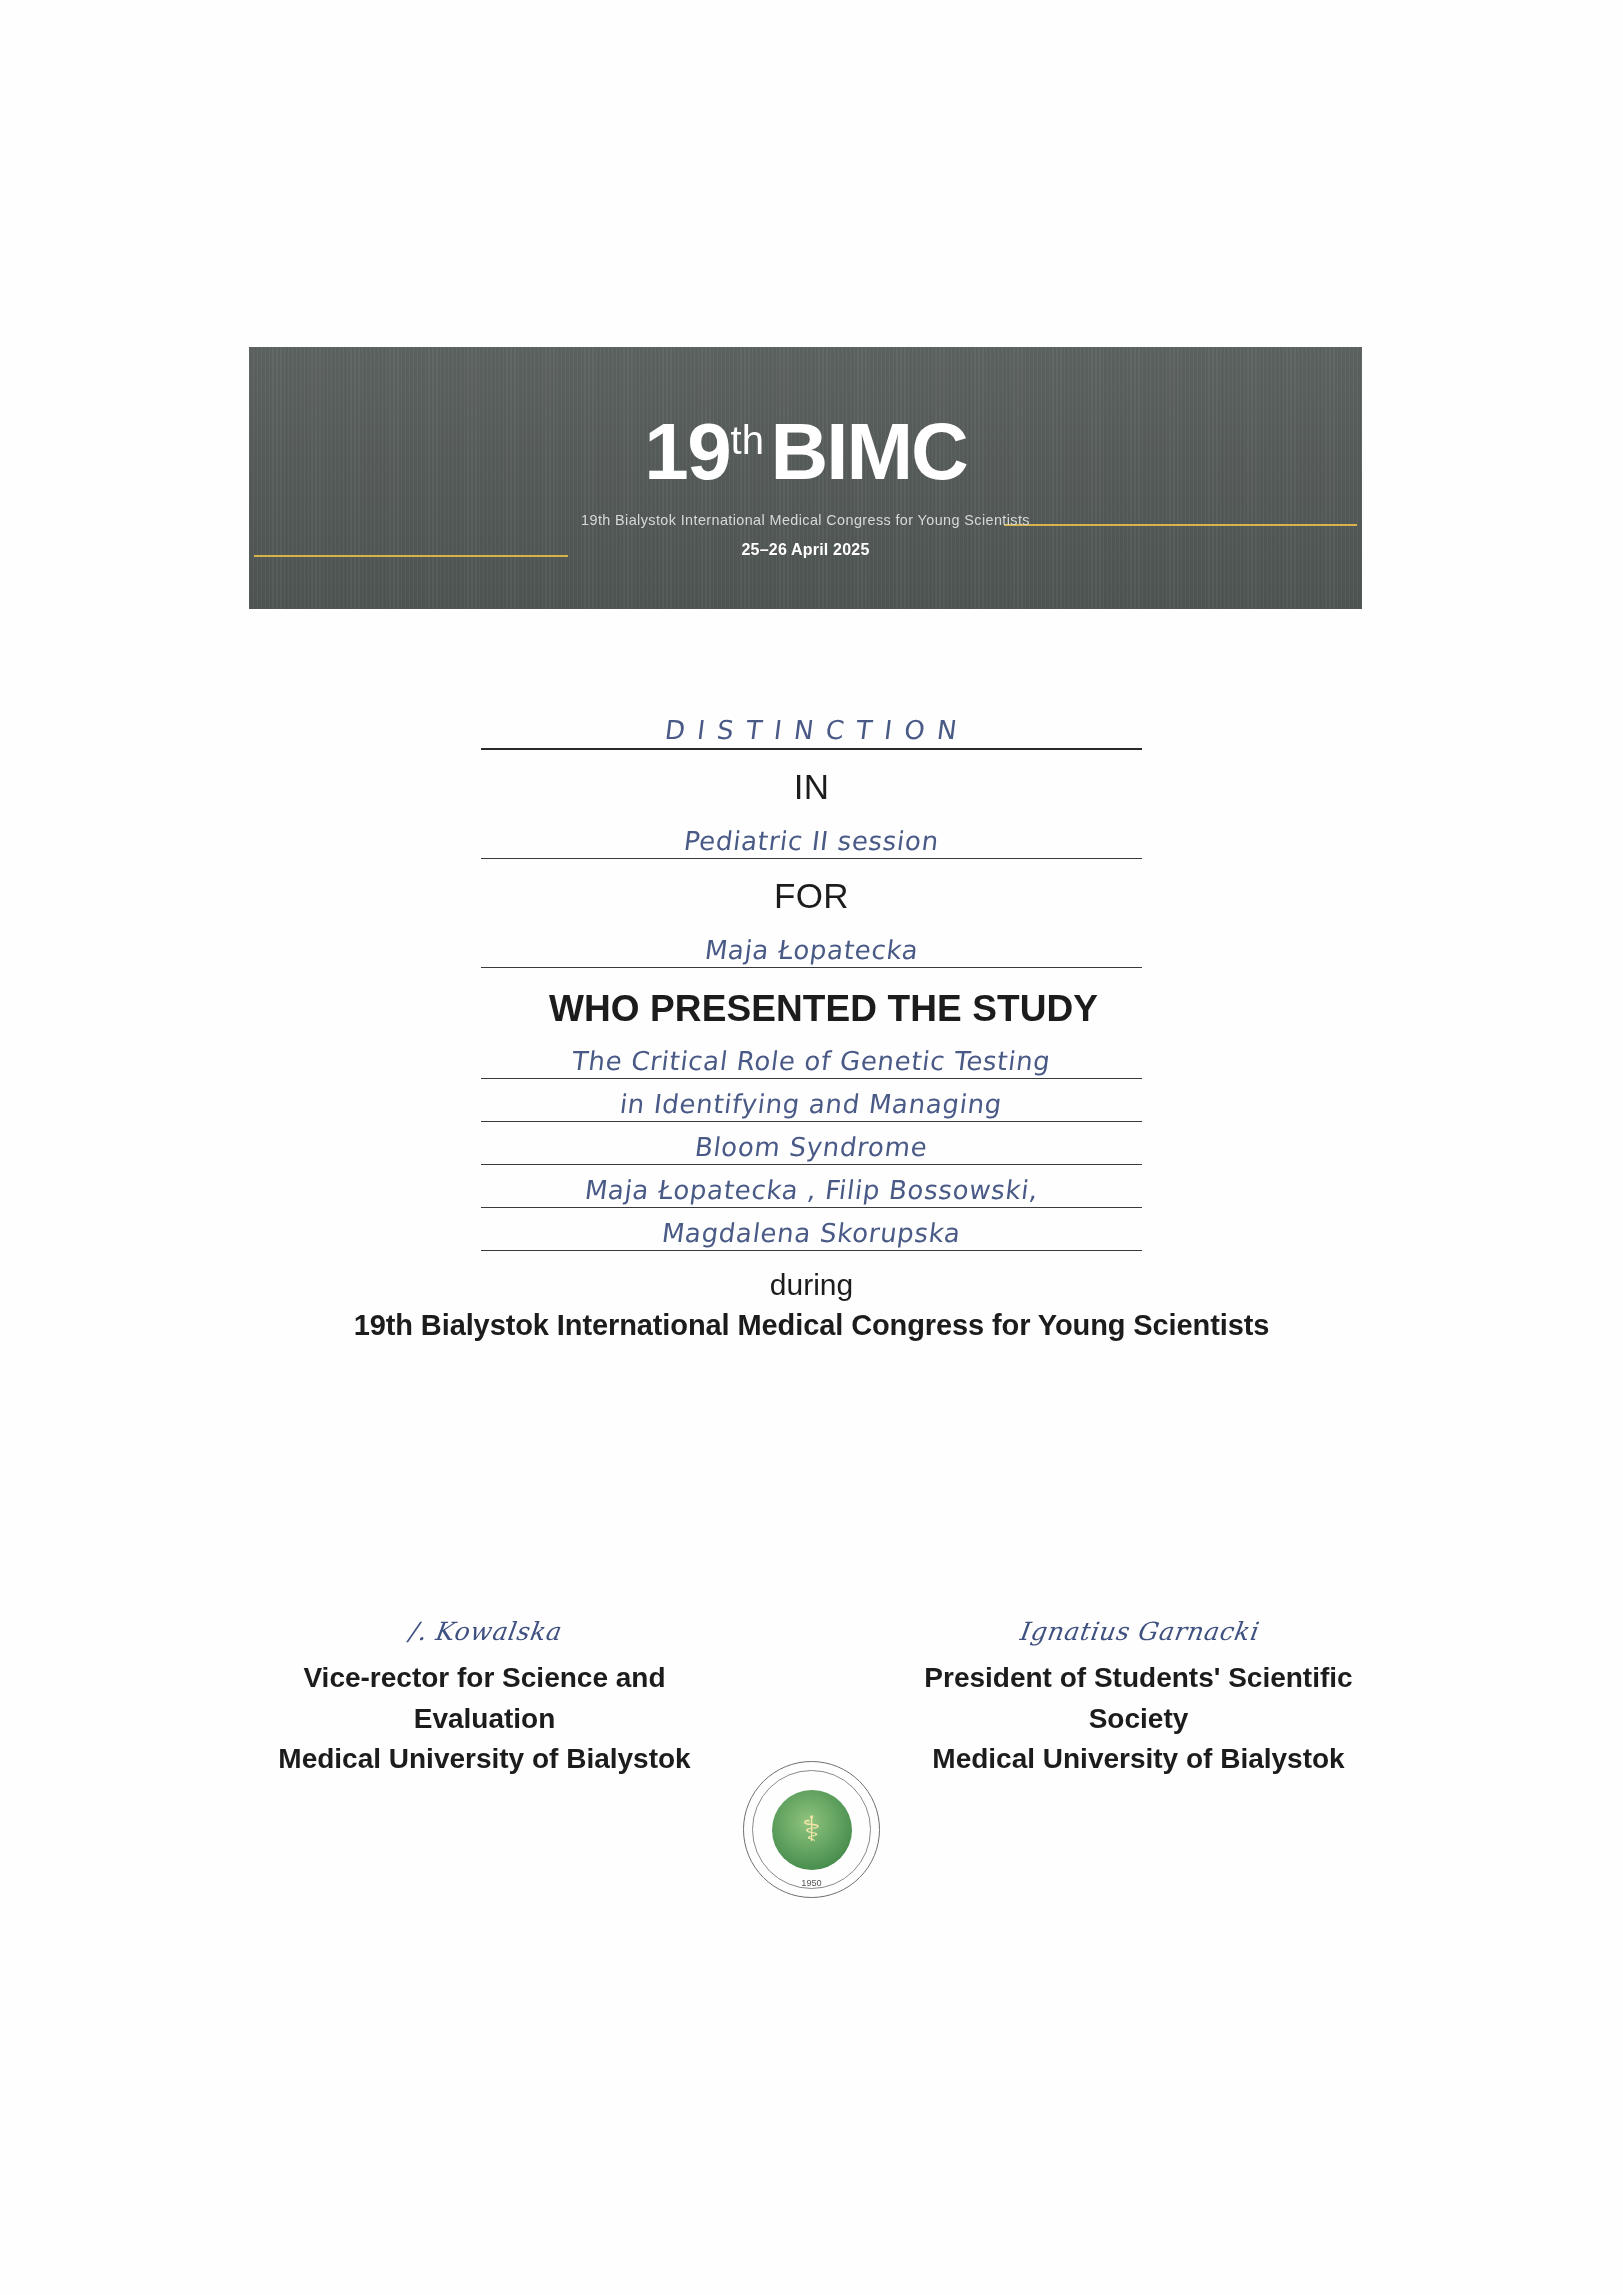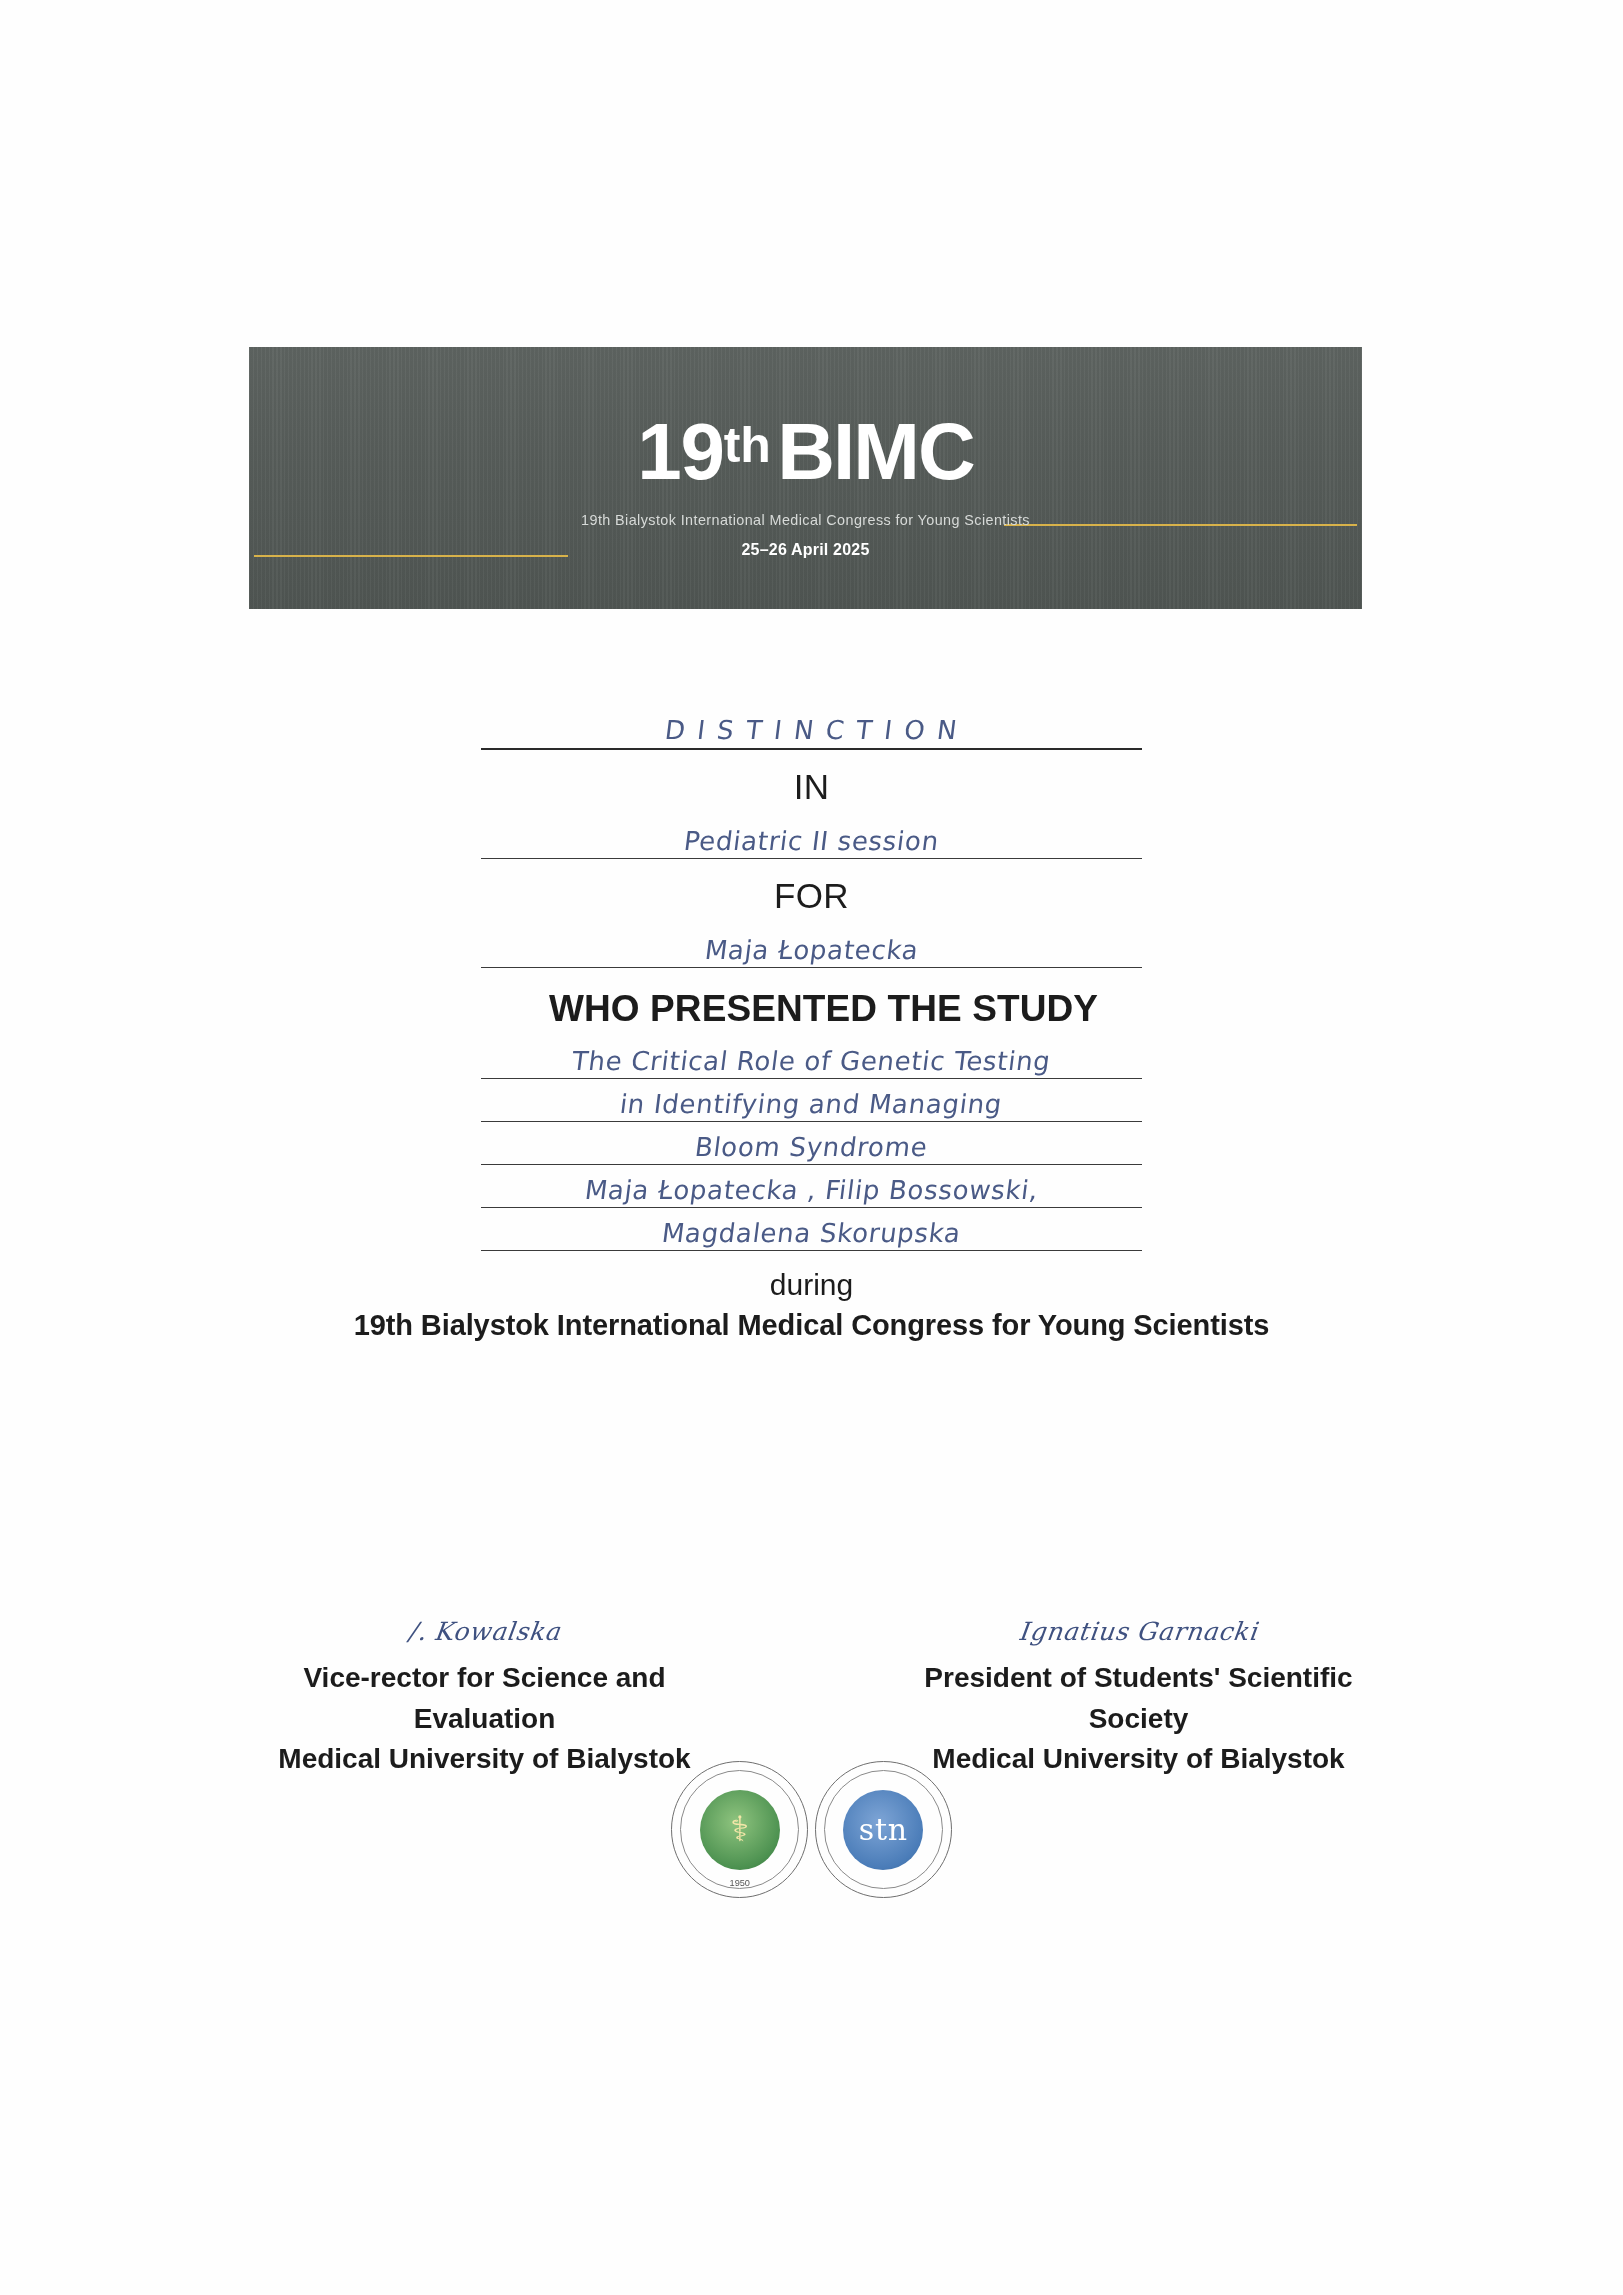--- a/index.html
+++ b/index.html
@@ -49,22 +49,22 @@
     top: 65px;
     text-align: center;
     color: #ffffff;
     font-weight: 700;
     font-size: 80px;
     letter-spacing: -1.3px;
     line-height: 1;
     white-space: nowrap;
   }
   .banner-title .ord {
-    font-size: 50px;
-    font-weight: 700;
+    font-size: 40px;
+    font-weight: 400;
     vertical-align: top;
     position: relative;
     top: 7.9px;
     letter-spacing: 0;
   }
   .banner-title .bimc {
     margin-left: 6.5px;
     letter-spacing: -2px;
   }
   .banner-sub {
@@ -344,22 +344,16 @@
   </div>
 
   <div class="seals">
     <div class="seal seal-mub">
       <div class="ring"></div>
       <div class="core">
         <span class="glyph">⚕</span>
       </div>
       <div class="seal-year">1950</div>
     </div>
-    <div class="seal seal-stn">
-      <div class="ring"></div>
-      <div class="core">
-        <span class="glyph">stn</span>
-      </div>
-    </div>
   </div>
 
 </div>
 
 
 </body></html>

